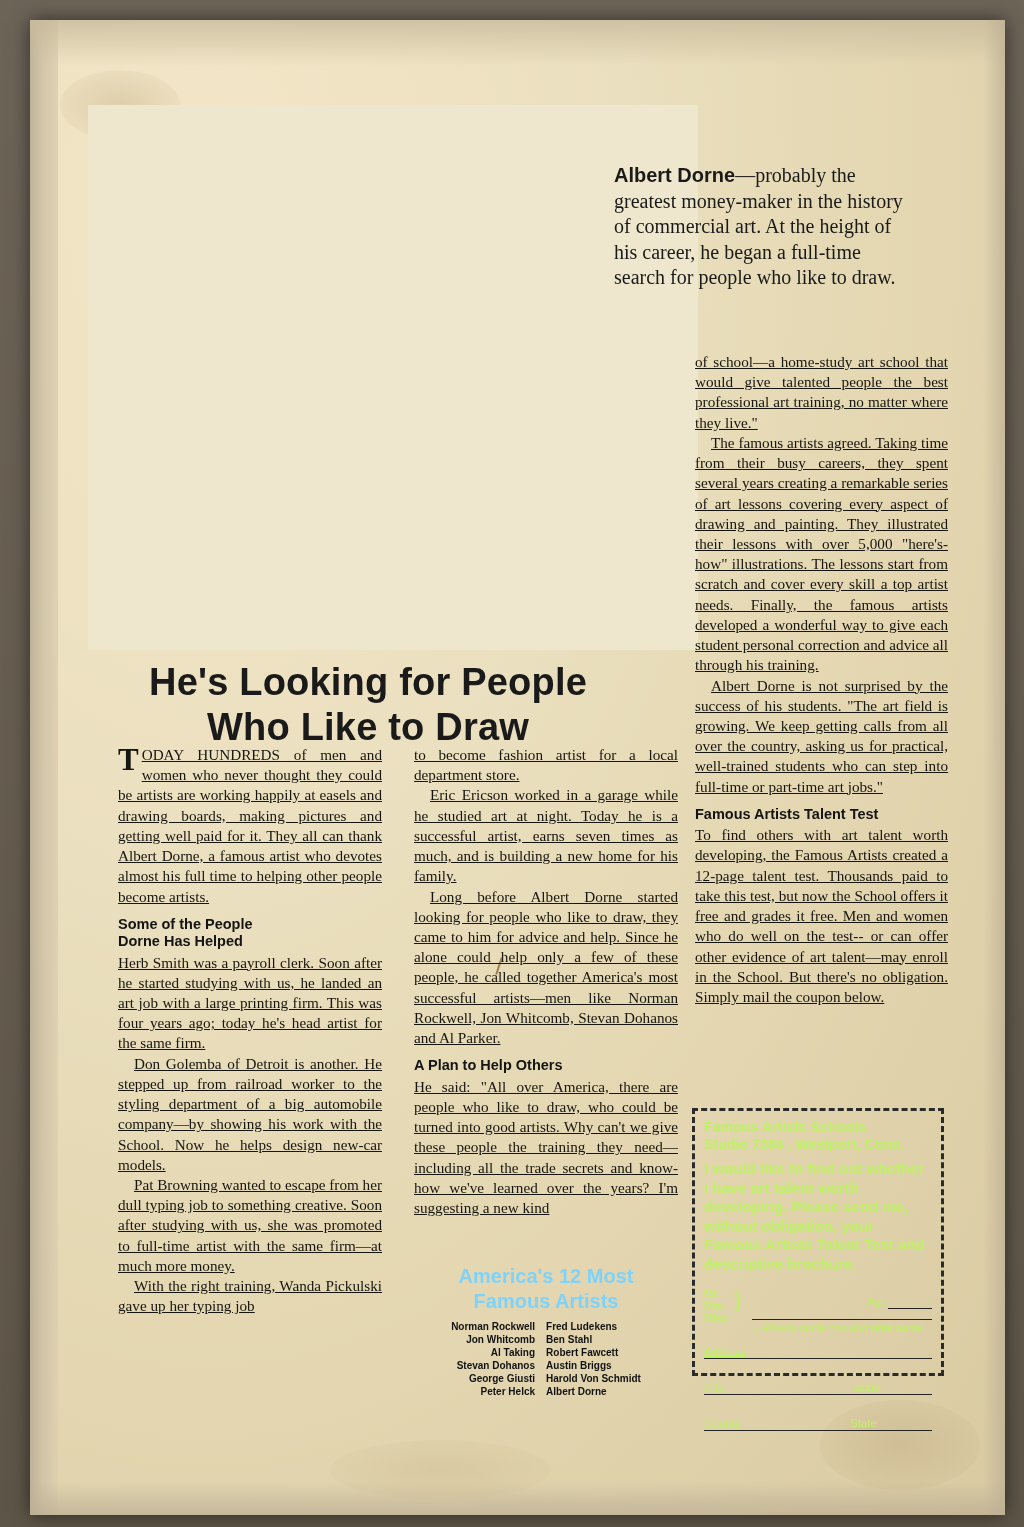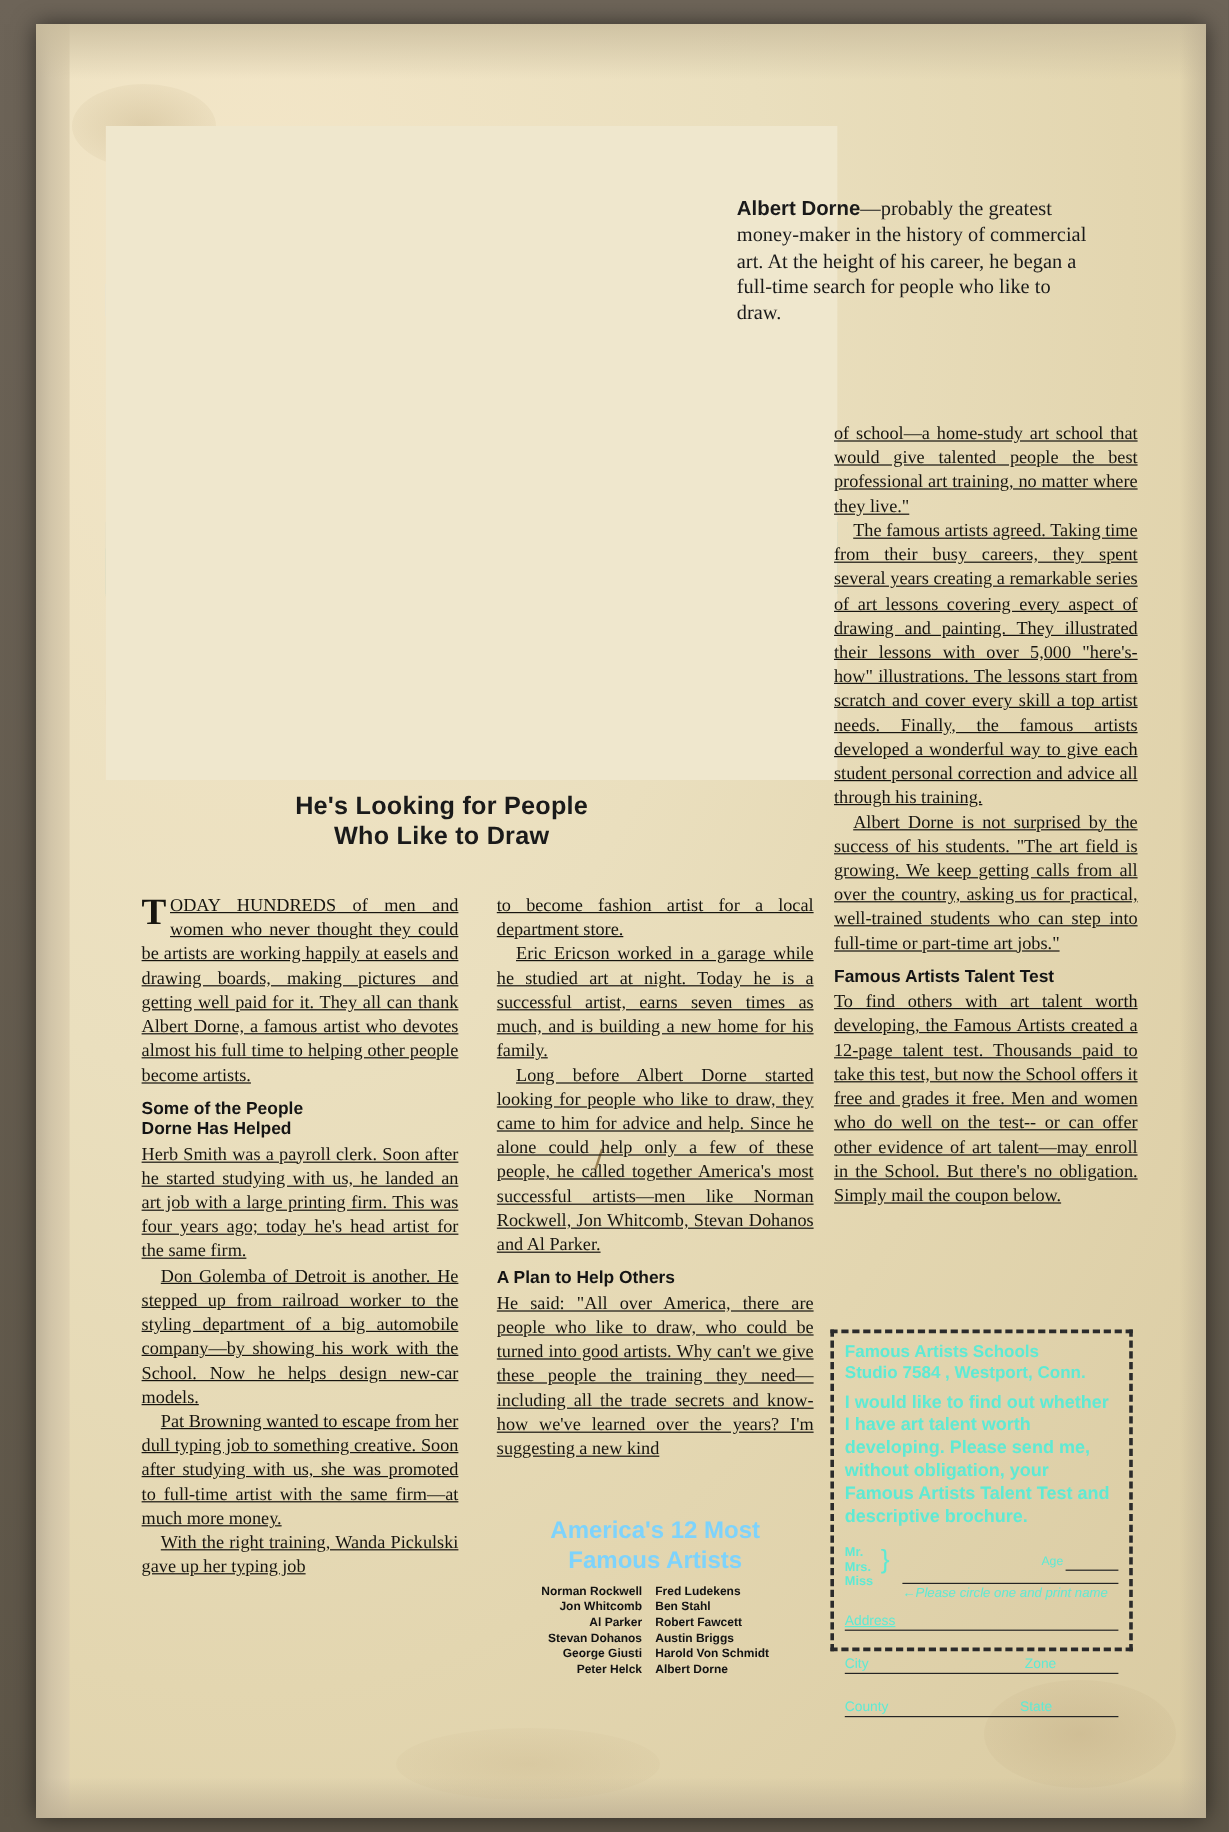--- a/index.html
+++ b/index.html
@@ -28,56 +28,56 @@
   .wear-bottom{position:absolute;left:30px;bottom:12px;width:975px;height:34px;
      background:linear-gradient(0deg,#bcae93 0%,rgba(233,222,191,0) 100%);opacity:.75;}
   .stain{position:absolute;border-radius:50%;pointer-events:none;}
 
   
   .art{position:absolute;left:88px;top:105px;width:610px;height:545px;overflow:hidden;}
   .sky{position:absolute;inset:0;background:#efe7cd;}
 
   
   .hl{position:absolute;left:118px;top:660px;width:500px;
-      font-family:"Liberation Sans",sans-serif;font-weight:bold;font-size:21px;
+      font-family:"Liberation Sans",sans-serif;font-weight:bold;font-size:38px;
       color:#1a1a1a;line-height:1.18;letter-spacing:.2px;text-align:center;}
 
   .cols{position:absolute;left:118px;top:745px;width:560px;}
   .col{position:absolute;top:0;width:264px;font-size:15.2px;line-height:1.33;
        color:#17150f;text-align:justify;}
   .col.c1{left:0;}
   .col.c2{left:296px;}
   .col3{position:absolute;left:695px;top:352px;width:253px;font-size:15.2px;
         line-height:1.33;color:#17150f;text-align:justify;}
   p{margin:0 0 0 0;text-indent:16px;text-decoration:underline;}
   p.noind{text-indent:0;}
   .sub{font-family:"Liberation Sans",sans-serif;font-weight:bold;font-size:14.5px;
        color:#141414;margin:9px 0 2px;text-indent:0;line-height:1.2;}
   .dropcap{float:left;font-size:31px;line-height:26px;font-weight:bold;padding:2px 3px 0 0;}
   .smallcaps{font-variant:small-caps;}
 
   
-  .caption{position:absolute;left:614px;top:163px;width:300px;font-size:17px;
+  .caption{position:absolute;left:614px;top:163px;width:300px;font-size:20px;
            line-height:1.28;color:#1a1a1a;}
   .caption b{font-family:"Liberation Sans",sans-serif;}
 
   
   .artists{position:absolute;left:414px;top:1264px;width:264px;text-align:center;}
   .artists .t{font-family:"Liberation Sans",sans-serif;font-weight:bold;font-size:20px;
               line-height:1.25;color:#7dd3fc;}
   .artists table{margin:6px auto 0;border-collapse:collapse;
      font-family:"Liberation Sans",sans-serif;font-weight:bold;font-size:10px;color:#121212;}
   .artists td{padding:1px 0;}
   .artists td.l{text-align:right;padding-right:11px;}
   .artists td.r{text-align:left;}
 
   
   .coupon{position:absolute;left:692px;top:1108px;width:252px;height:268px;
           border:3px dashed #2b2b2b;box-sizing:border-box;padding:8px 9px 6px;
-          font-family:"Liberation Sans",sans-serif;color:#5eead4;}
+          font-family:"Liberation Sans",sans-serif;color:#bef264;}
   .coupon .ttl{font-weight:bold;font-size:14.2px;line-height:1.2;}
   .coupon .body{font-size:15px;line-height:1.26;margin-top:7px;font-weight:bold;}
   .fld{position:relative;font-size:11.5px;margin-top:13px;height:16px;}
   .fld .line{position:absolute;left:0;right:0;bottom:2px;border-bottom:1px solid #242424;}
   .fld .lbl{position:relative;z-index:2;background:transparent;padding-right:3px;}
   .fld .lbl2{position:absolute;z-index:2;font-size:11.5px;}
   .brace{position:absolute;left:30px;top:4px;font-size:22px;line-height:14px;}
   .mrs{position:absolute;left:0;top:0;font-size:10.6px;line-height:1.12;font-weight:bold;}
   .nameline{position:absolute;left:48px;right:0;bottom:3px;border-bottom:1px solid #242424;}
   .circlenote{position:absolute;left:48px;bottom:-11px;font-size:11px;font-style:italic;}
@@ -315,21 +315,21 @@
       <tbody>
           <tr>
         <td class="l">Norman Rockwell</td>
         <td class="r">Fred Ludekens</td>
       </tr>
       <tr>
         <td class="l">Jon Whitcomb</td>
         <td class="r">Ben Stahl</td>
       </tr>
       <tr>
-        <td class="l">Al Parker</td>
+        <td class="l">Al Taking</td>
         <td class="r">Robert Fawcett</td>
       </tr>
       <tr>
         <td class="l">Stevan Dohanos</td>
         <td class="r">Austin Briggs</td>
       </tr>
       <tr>
         <td class="l">George Giusti</td>
         <td class="r">Harold Von Schmidt</td>
       </tr>

